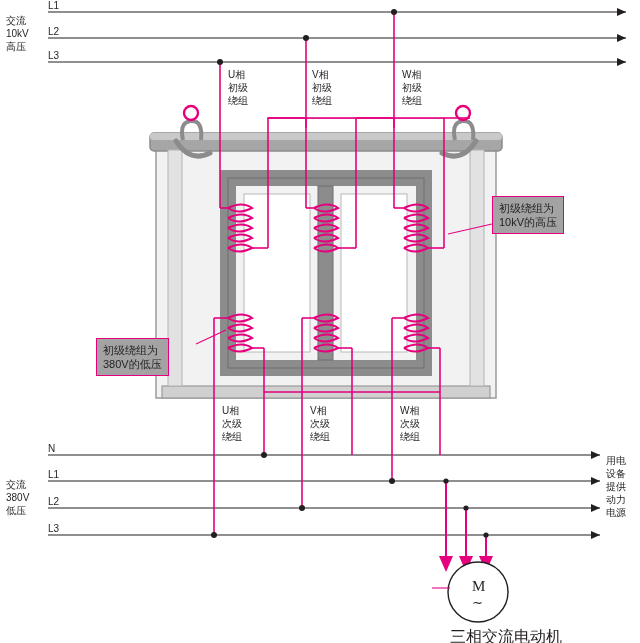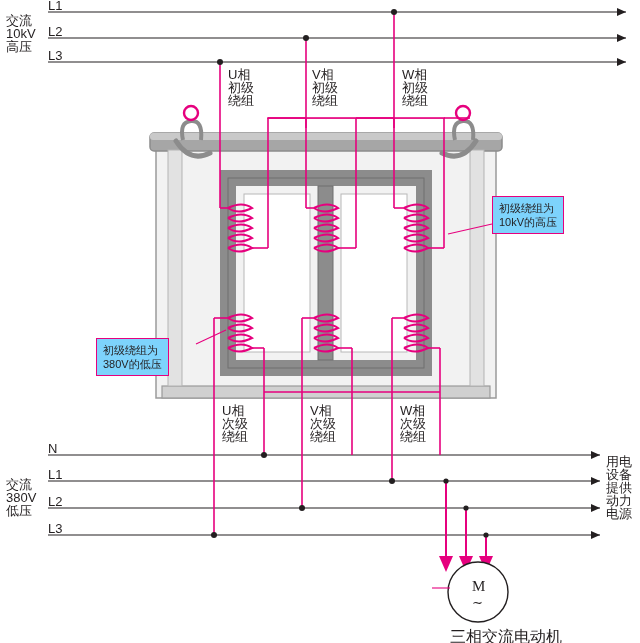--- a/index.html
+++ b/index.html
@@ -3,23 +3,23 @@
 <meta charset="utf-8">
 <style>
   html,body{margin:0;padding:0;}
   body{
     width:640px;height:643px;position:relative;background:#ffffff;
     font-family:"Liberation Sans","DejaVu Sans",sans-serif;
     color:#231f20;overflow:hidden;
   }
   #stage{position:absolute;left:0;top:0;width:640px;height:643px;}
   svg.layer{position:absolute;left:0;top:0;width:640px;height:643px;}
-  .lbl{position:absolute;font-size:13px;line-height:13px;color:#231f20;white-space:pre;}
+  .lbl{position:absolute;font-size:10px;line-height:13px;color:#231f20;white-space:pre;}
   .callout{
-    position:absolute;border:1px solid #e6007e;background:#7dd3fc;
+    position:absolute;border:1px solid #e6007e;background:#a3a3a3;
     color:#231f20;font-size:11px;line-height:14px;padding:4px 6px;
     white-space:pre;
   }
   .motor-label{position:absolute;font-size:16px;color:#231f20;white-space:pre;margin-left:12px;}
   .mglyph{position:absolute;font-size:15px;color:#231f20;font-family:"Liberation Serif",serif;}
   .mtil{position:absolute;font-size:13px;color:#231f20;}
 </style>
 </head>
 <body>
 
@@ -241,21 +241,21 @@
 绕组</div>
 
   <div class="lbl" style="left:6px;top:478px;">交流
 380V
 低压</div>
   <div class="lbl" style="left:48px;top:442px;">N</div>
   <div class="lbl" style="left:48px;top:468px;">L1</div>
   <div class="lbl" style="left:48px;top:495px;">L2</div>
   <div class="lbl" style="left:48px;top:522px;">L3</div>
 
-  <div class="lbl" style="left:606px;top:455px;">用电
+  <div class="lbl" style="left:606px;top:455px;font-family:Liberation Mono, monospace;">用电
 设备
 提供
 动力
 电源</div>
 
   <div class="callout" style="left:492px;top:196px;">初级绕组为
 10kV的高压</div>
   <div class="callout" style="left:96px;top:338px;">初级绕组为
 380V的低压</div>
 

